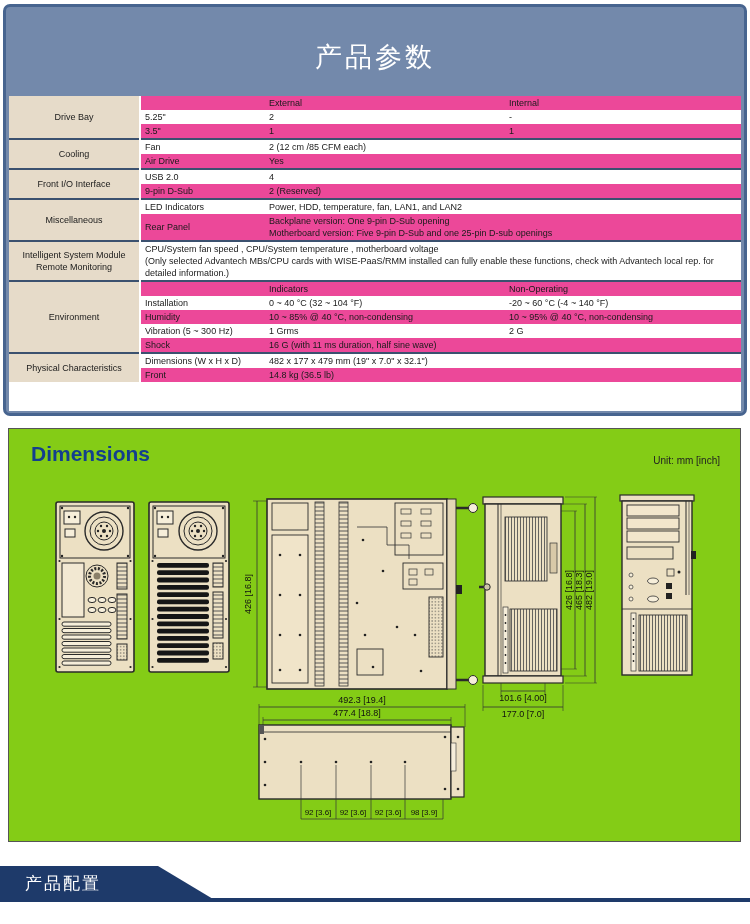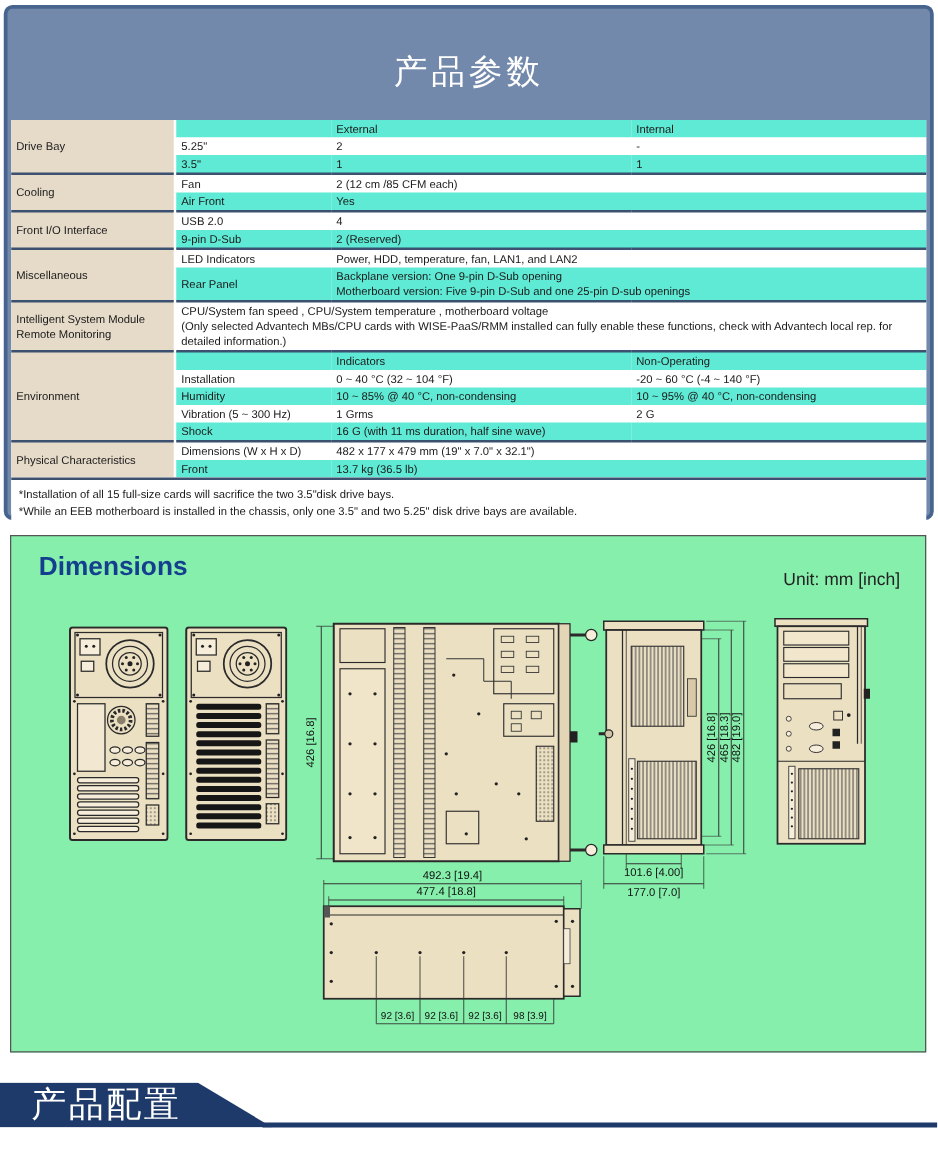--- a/index.html
+++ b/index.html
@@ -10,42 +10,42 @@
   .blue-panel{position:absolute;left:3px;top:4px;width:744px;height:412px;box-sizing:border-box;
               background:#7389ab;border:3px solid #47648f;border-radius:7px;}
   .panel-title{position:absolute;left:0;right:0;top:32px;text-align:center;color:#ffffff;
                font-size:27px;letter-spacing:3px;font-weight:normal;}
   .spec-content{position:absolute;left:3px;right:3px;top:89px;bottom:2px;background:#ffffff;}
 
   table.spec{width:100%;border-collapse:collapse;table-layout:fixed;font-size:9px;}
   table.spec td{padding:1px 4px;line-height:12px;vertical-align:middle;white-space:pre-line;
                 color:#1a1a1a;}
   td.category-cell{background:#e6dbc9;border-right:2px solid #ffffff;padding-left:6px;}
-  tr.gray td{background:#5eead4;}
+  tr.gray td{background:#ec4899;}
   tr.white td{background:#ffffff;}
-  tr.gray td.category-cell, tr.white td.category-cell{background:#e6dbc9;}
+  tr.gray td.category-cell, tr.white td.category-cell{background:#e6dbc9;text-align:center;}
   tr.group-start td{border-top:2px solid #3b516f;}
   .footnotes{border-top:2px solid #3b516f;padding:4px 6px 2px 6px;font-size:9px;line-height:14px;
              background:#fff;}
 
   
   .dims-panel{position:absolute;left:8px;top:428px;width:733px;height:414px;box-sizing:border-box;
-              background:#86efac;border:1px solid #555;text-align:right;}
+              background:#84cc16;border:1px solid #555;text-align:right;}
   .dims-title{position:absolute;left:22px;top:13px;font-size:21px;font-weight:bold;color:#133f8e;}
-  .unit-label{position:absolute;right:20px;top:26px;font-size:14px;color:#222;}
+  .unit-label{position:absolute;right:20px;top:26px;font-size:10px;color:#222;}
   .view{position:absolute;}
   .dim{font-size:9px;fill:#111;font-family:"Liberation Sans",sans-serif;}
   .dim8{font-size:8px;fill:#111;font-family:"Liberation Sans",sans-serif;}
 
   
   .footer-banner{position:absolute;left:0;top:866px;width:750px;height:36px;}
   .banner-shape{position:absolute;left:0;top:0;width:260px;height:36px;background:#1e3a6a;
                 clip-path:polygon(0 0,158px 0,218px 100%,0 100%);}
   .banner-line{position:absolute;left:210px;right:0;bottom:0;height:4px;background:#1e3a6a;}
-  .banner-title{position:absolute;left:25px;top:0;line-height:35px;color:#fff;font-size:28px;
+  .banner-title{position:absolute;left:25px;top:0;line-height:35px;color:#fff;font-size:17px;
                 letter-spacing:2px;}
 </style>
 </head>
 <body>
 
 <div id="page">
 
   <svg width="0" height="0" style="position:absolute">
     <defs>
       <pattern id="hv" patternUnits="userSpaceOnUse" width="3" height="3">
@@ -86,21 +86,21 @@
               <td class="sub-label">3.5"</td>
               <td class="val">1</td>
               <td class="val">1</td>
             </tr>
             <tr class="white group-start">
               <td class="category-cell" rowspan="2">Cooling</td>
               <td class="sub-label">Fan</td>
               <td class="val" colspan="2">2 (12 cm /85 CFM each)</td>
             </tr>
             <tr class="gray">
-              <td class="sub-label">Air Front</td>
+              <td class="sub-label">Air Drive</td>
               <td class="val" colspan="2">Yes</td>
             </tr>
             <tr class="white group-start">
               <td class="category-cell" rowspan="2">Front I/O Interface</td>
               <td class="sub-label">USB 2.0</td>
               <td class="val" colspan="2">4</td>
             </tr>
             <tr class="gray">
               <td class="sub-label">9-pin D-Sub</td>
               <td class="val" colspan="2">2 (Reserved)</td>
@@ -147,28 +147,24 @@
               <td class="val">16 G (with 11 ms duration, half sine wave)</td>
               <td class="val"></td>
             </tr>
             <tr class="white group-start">
               <td class="category-cell" rowspan="2">Physical Characteristics</td>
               <td class="sub-label">Dimensions (W x H x D)</td>
               <td class="val" colspan="2">482 x 177 x 479 mm (19" x 7.0" x 32.1")</td>
             </tr>
             <tr class="gray">
               <td class="sub-label">Front</td>
-              <td class="val" colspan="2">13.7 kg (36.5 lb)</td>
+              <td class="val" colspan="2">14.8 kg (36.5 lb)</td>
             </tr>
           </tbody>
       </table>
-      <div class="footnotes">
-          <div>*Installation of all 15 full-size cards will sacrifice the two 3.5"disk drive bays.</div>
-          <div>*While an EEB motherboard is installed in the chassis, only one 3.5" and two 5.25" disk drive bays are available.</div>
-        </div>
     </div>
   </div>
 
   <div class="dims-panel">
     <div class="dims-title">Dimensions</div>
     <div class="unit-label">Unit: mm [inch]</div>
 
     <svg class="view" style="left:46px;top:72px" width="80" height="172">
       <rect x="1" y="1" width="78" height="170" rx="2" fill="#ece0c3" stroke="#2a2a2a" stroke-width="1.6"></rect>
       <rect x="5" y="5" width="70" height="52" fill="none" stroke="#2a2a2a"></rect>

